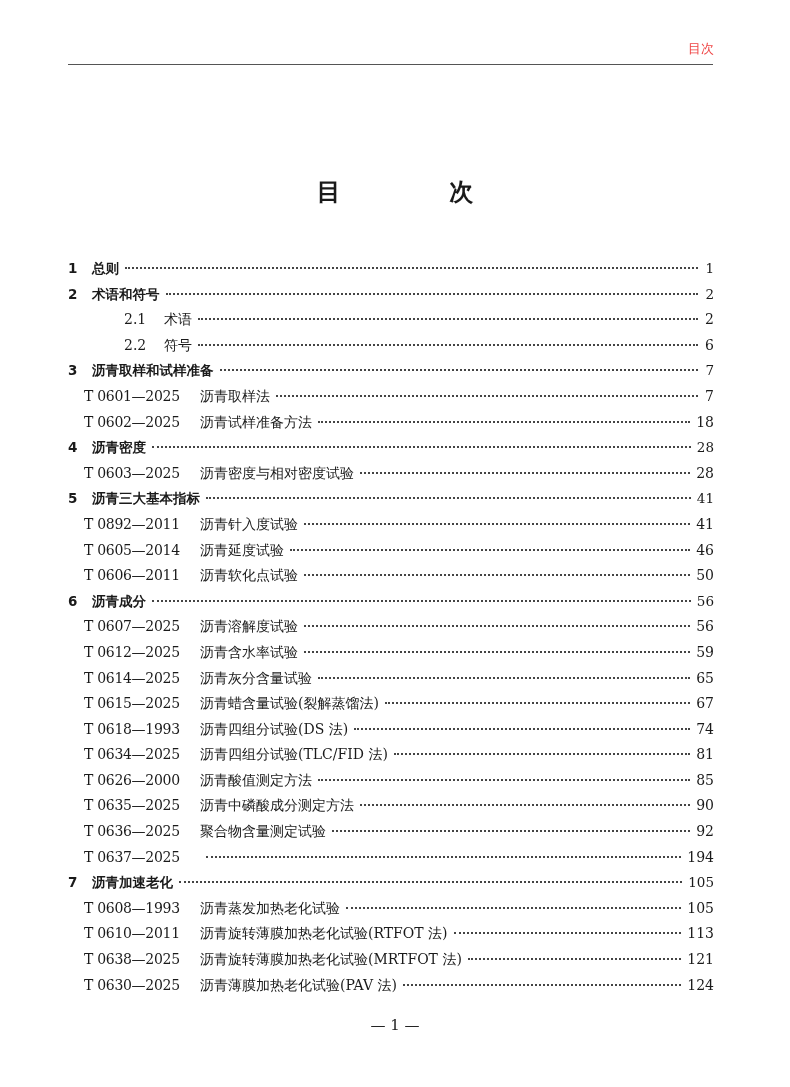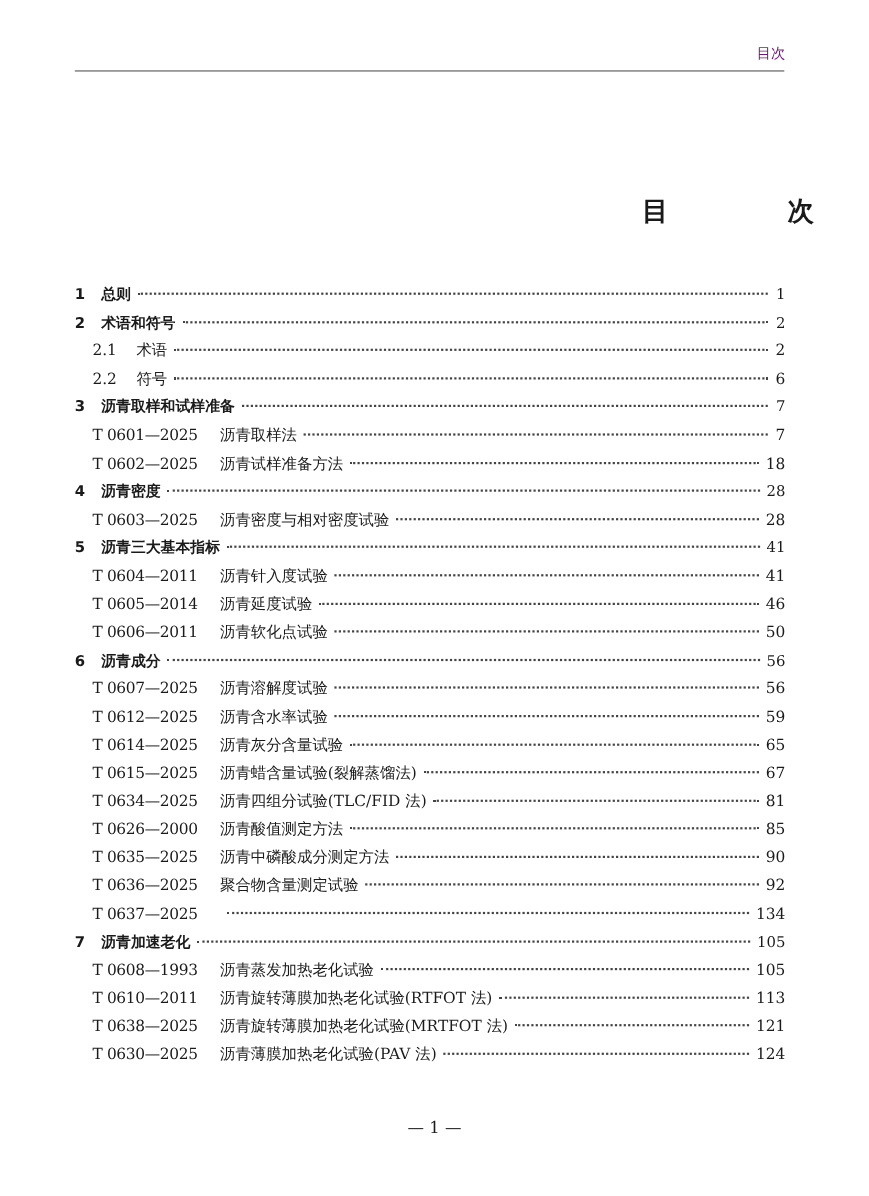--- a/index.html
+++ b/index.html
@@ -3,45 +3,45 @@
   <meta charset="utf-8">
   <style>
     html, body { margin: 0; padding: 0; background: #ffffff; }
     body {
       width: 790px; height: 1087px; position: relative; overflow: hidden;
       font-family: "DejaVu Serif", "Liberation Serif", serif;
       color: #1a1a1a;
     }
     .running-head {
       position: absolute; right: 76px; top: 40px;
-      font-size: 13px; color: #701a75;
+      font-size: 13px; color: #ef4444;
       font-family: "DejaVu Sans", sans-serif;
     }
     .head-rule {
       position: absolute; left: 68px; width: 645px; top: 64px;
       height: 0; border-top: 1.3px solid #555;
     }
     .page-title {
       position: absolute; left: 0; width: 790px; top: 176px;
-      text-align: right; font-size: 24px; font-weight: bold;
+      text-align: center; font-size: 24px; font-weight: bold;
       letter-spacing: 50px; text-indent: 50px;
       font-family: "DejaVu Sans", sans-serif;
     }
     .toc {
       position: absolute; left: 68px; width: 646px; top: 256px;
     }
     .row {
       display: flex; align-items: baseline; height: 25.6px;
       font-size: 14px; line-height: 25.6px; white-space: nowrap;
     }
     .row.lvl1 { font-weight: bold; font-family: "DejaVu Sans", sans-serif; font-size: 13.5px; }
     .row.lvl2 { padding-left: 16px; }
     .num { display: inline-block; }
     .lvl1 .num { width: 24px; }
-    .lvl2.sub .num { width: 40px; }
+    .lvl2.sub .num { width: 40px; margin-left: 40px; }
     .lvl2.code .num { width: 116px; letter-spacing: -0.3px; }
     .title { }
     .leader {
       flex: 1; margin: 0 6px 0 6px; height: 1px;
       border-bottom: 2px dotted #444; position: relative; top: -4px;
       min-width: 20px;
     }
     .page { text-align: right; min-width: 10px; font-weight: normal;
       font-family: "DejaVu Serif", "Liberation Serif", serif; }
     .page-footer {
@@ -112,21 +112,21 @@
       <span class="leader"></span>
       <span class="page">28</span>
     </div>
     <div class="row lvl1">
       <span class="num">5</span>
       <span class="title">沥青三大基本指标</span>
       <span class="leader"></span>
       <span class="page">41</span>
     </div>
     <div class="row lvl2 code">
-      <span class="num">T 0604—2011</span>
+      <span class="num">T 0892—2011</span>
       <span class="title">沥青针入度试验</span>
       <span class="leader"></span>
       <span class="page">41</span>
     </div>
     <div class="row lvl2 code">
       <span class="num">T 0605—2014</span>
       <span class="title">沥青延度试验</span>
       <span class="leader"></span>
       <span class="page">46</span>
     </div>
@@ -160,20 +160,26 @@
       <span class="leader"></span>
       <span class="page">65</span>
     </div>
     <div class="row lvl2 code">
       <span class="num">T 0615—2025</span>
       <span class="title">沥青蜡含量试验(裂解蒸馏法)</span>
       <span class="leader"></span>
       <span class="page">67</span>
     </div>
     <div class="row lvl2 code">
+      <span class="num">T 0618—1993</span>
+      <span class="title">沥青四组分试验(DS 法)</span>
+      <span class="leader"></span>
+      <span class="page">74</span>
+    </div>
+    <div class="row lvl2 code">
       <span class="num">T 0634—2025</span>
       <span class="title">沥青四组分试验(TLC/FID 法)</span>
       <span class="leader"></span>
       <span class="page">81</span>
     </div>
     <div class="row lvl2 code">
       <span class="num">T 0626—2000</span>
       <span class="title">沥青酸值测定方法</span>
       <span class="leader"></span>
       <span class="page">85</span>
@@ -186,21 +192,21 @@
     </div>
     <div class="row lvl2 code">
       <span class="num">T 0636—2025</span>
       <span class="title">聚合物含量测定试验</span>
       <span class="leader"></span>
       <span class="page">92</span>
     </div>
     <div class="row lvl2 code">
       <span class="num">T 0637—2025</span>
       <span class="leader"></span>
-      <span class="page">134</span>
+      <span class="page">194</span>
     </div>
     <div class="row lvl1">
       <span class="num">7</span>
       <span class="title">沥青加速老化</span>
       <span class="leader"></span>
       <span class="page">105</span>
     </div>
     <div class="row lvl2 code">
       <span class="num">T 0608—1993</span>
       <span class="title">沥青蒸发加热老化试验</span>

